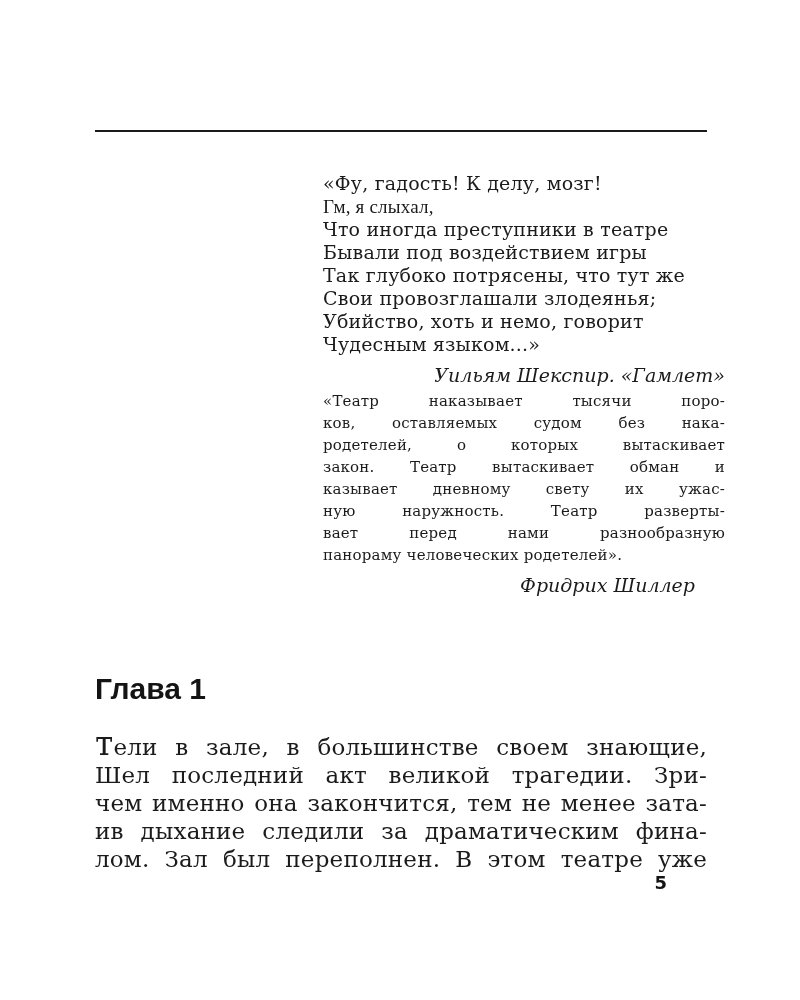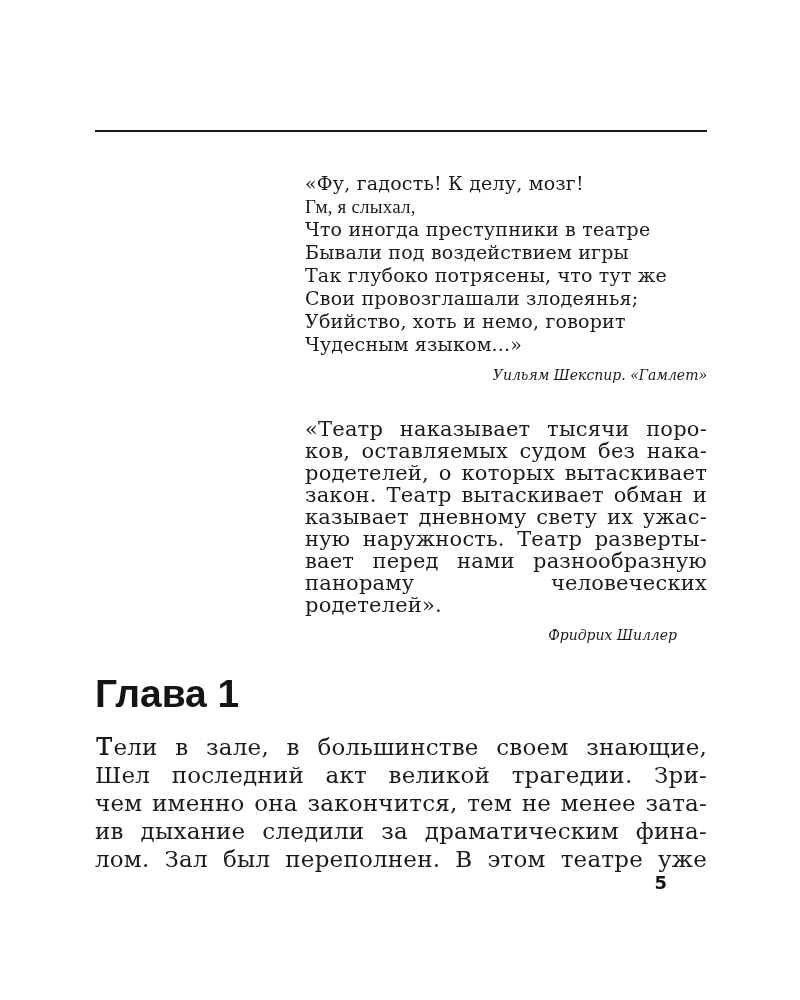--- a/index.html
+++ b/index.html
@@ -14,60 +14,60 @@
     overflow: hidden;
   }
   .top-rule {
     position: absolute;
     left: 95px; top: 130px;
     width: 612px; height: 2px;
     background: #1a1a1a;
   }
   .epigraphs {
     position: absolute;
-    left: 305px; top: 172px;
+    left: 323px; top: 172px;
     width: 402px;
   }
   .poem {
     font-size: 19px;
     line-height: 23px;
     letter-spacing: 0.2px;
   }
   .poem .align-right {
     text-align: left;
     padding-right: 46px;
     font-family: Liberation Serif, serif;
   }
   .attribution {
     margin-top: 8px;
     font-style: italic;
-    font-size: 14px;
+    font-size: 19px;
     line-height: 22px;
     text-align: right;
   }
   .attribution.schiller { padding-right: 30px; }
   .quote-block {
-    margin-top: 32px;
-    font-size: 21px;
+    margin-top: 4px;
+    font-size: 15px;
     line-height: 22px;
     letter-spacing: 0.2px;
   }
   .quote-block div {
     text-align: justify;
     text-align-last: justify;
   }
   .quote-block div:last-child {
     text-align-last: left;
   }
   .chapter-title {
     position: absolute;
     left: 95px; top: 672px;
     font-family: "Liberation Sans", sans-serif;
     font-weight: bold;
-    font-size: 39px;
+    font-size: 30px;
     color: #141414;
   }
   .body-text {
     position: absolute;
     left: 95px; top: 730px;
     width: 612px;
     font-size: 23px;
     line-height: 28px;
     letter-spacing: 0.2px;
   }

